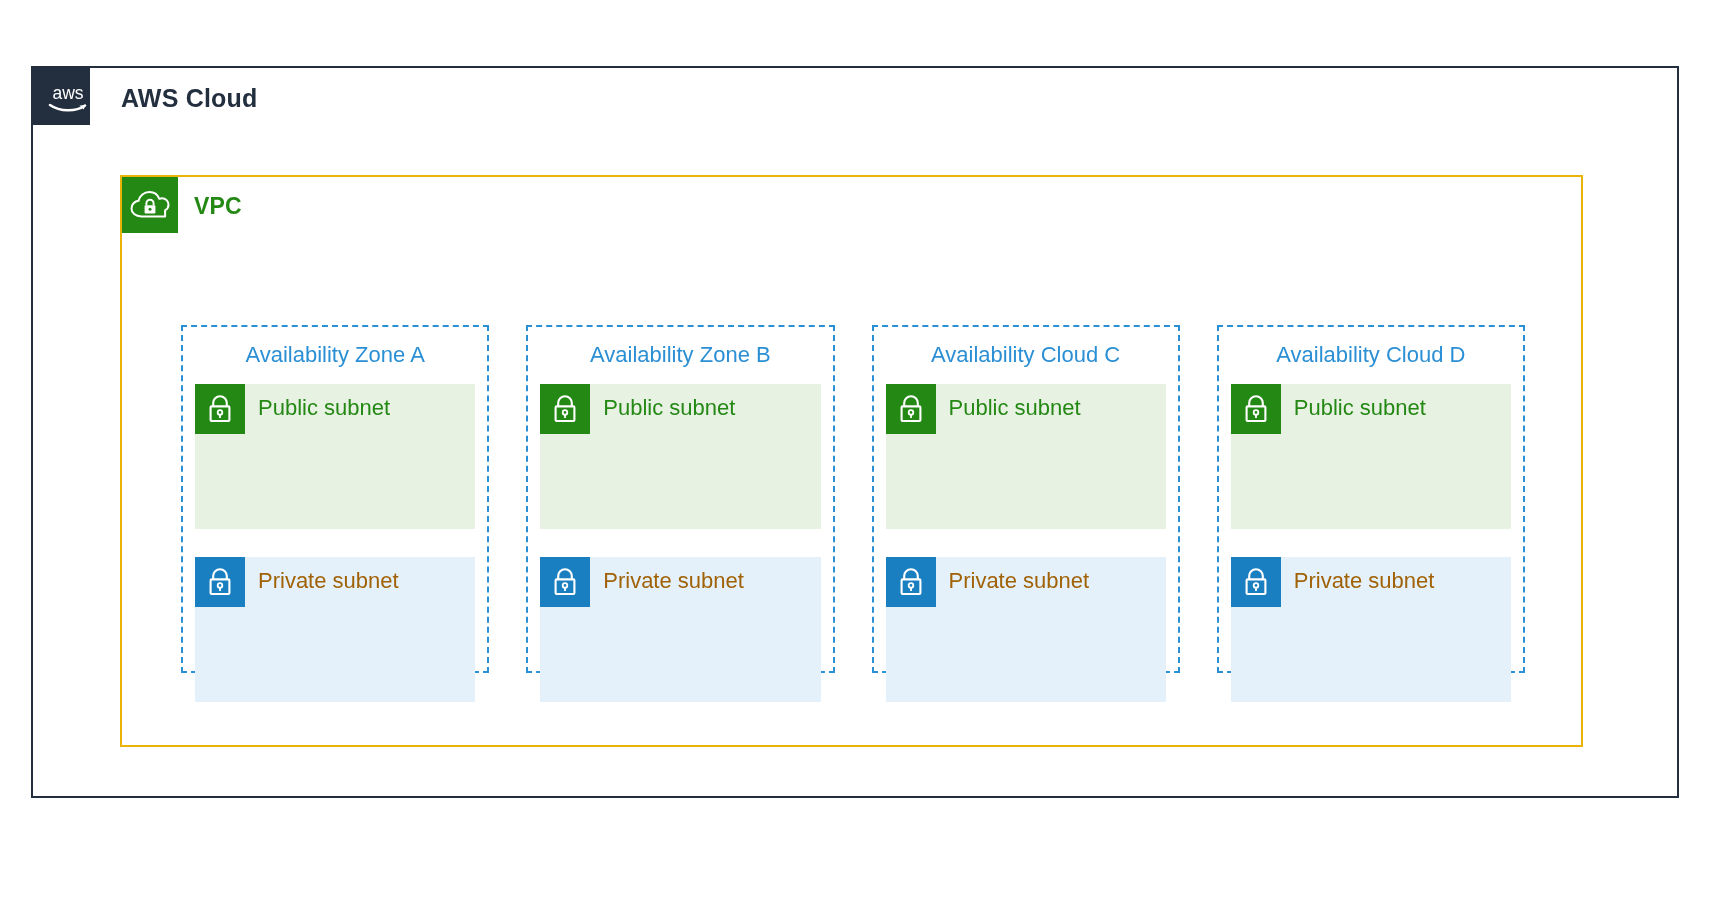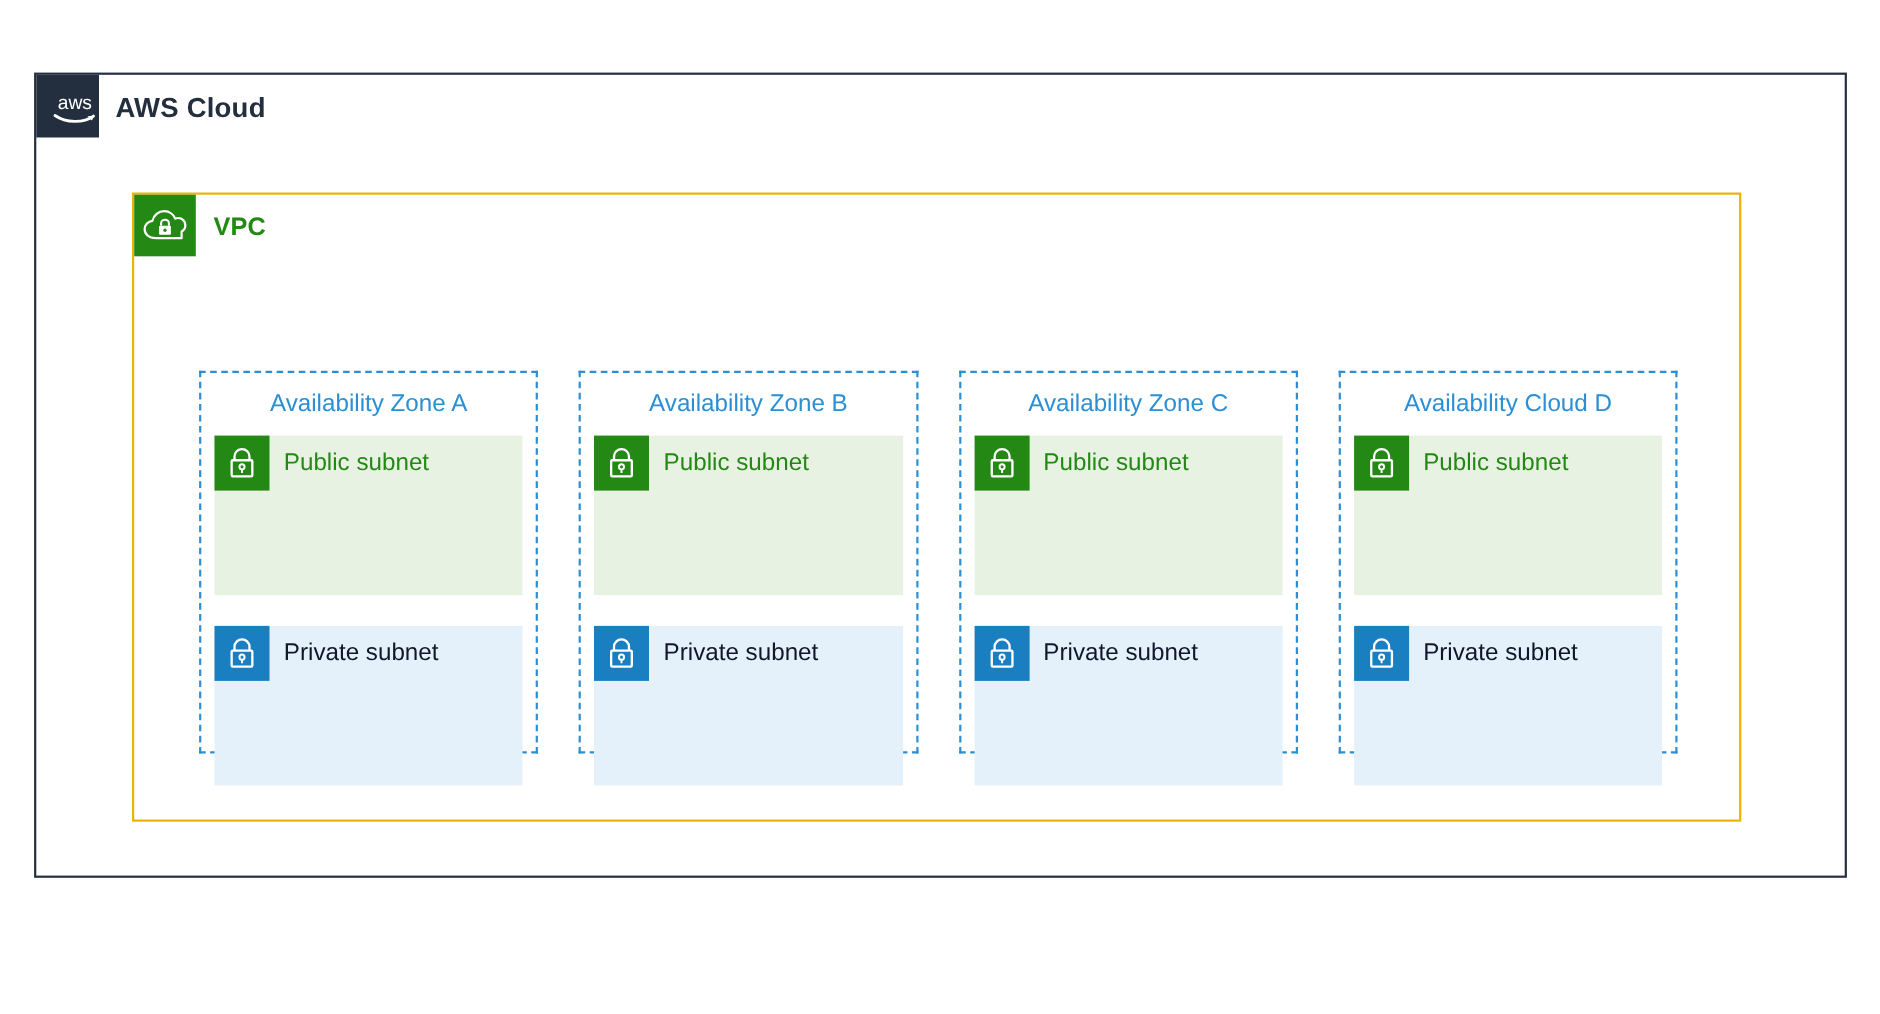--- a/index.html
+++ b/index.html
@@ -32,21 +32,21 @@
     width: 57px;
     height: 57px;
     background: #232f3e;
     display: flex;
     align-items: center;
     justify-content: flex-end;
   }
   .aws-logo-badge svg { display: block; }
   .cloud-title {
     position: absolute;
-    left: 72px;
+    left: 88px;
     top: 16px;
     font-size: 25px;
     font-weight: bold;
     color: #232f3e;
     letter-spacing: 0.2px;
     white-space: nowrap;
   }
 
   
   .vpc {
@@ -79,21 +79,21 @@
     font-weight: bold;
     color: #248814;
     letter-spacing: 0.2px;
     white-space: nowrap;
   }
 
   
   .az-row {
     position: absolute;
     left: 59px;
-    top: 160px;
+    top: 148px;
     width: 1344px;
     height: 348px;
     display: flex;
     gap: 37px;
   }
   .az {
     flex: 1 1 0;
     border: 2px dashed #2a8fd4;
     box-sizing: border-box;
     background: transparent;
@@ -142,21 +142,21 @@
 
   .subnet-label {
     position: absolute;
     left: 63px;
     top: 11px;
     font-size: 22px;
     white-space: nowrap;
     line-height: 1.2;
   }
   .subnet.public  .subnet-label { color: #248814; }
-  .subnet.private .subnet-label { color: #0f172a; }
+  .subnet.private .subnet-label { color: #a16207; }
 </style>
 </head>
 <body>
 
 <div class="aws-cloud">
 
   <div class="aws-logo-badge">
     <span>
       <svg width="44" height="34" viewBox="0 0 44 34" aria-hidden="true">
         <text x="22" y="19" text-anchor="middle" fill="#ffffff" font-family="Liberation Sans, sans-serif" font-size="17.5">aws</text>
@@ -251,21 +251,21 @@
                   <line x1="15" y1="21.5" x2="15" y2="25.0" stroke="#ffffff" stroke-width="1.8"></line>
                 </svg>
               </span>
             </div>
             <div class="subnet-label">Private subnet</div>
           </div>
         </div>
       </div>
 
       <div class="az">
-        <div class="az-title">Availability Zone C</div>
+        <div class="az-title">Availability Cloud C</div>
         <div class="subnet-stack">
           <div class="subnet public">
             <div class="subnet-badge">
               <span>
                 <svg width="30" height="32" viewBox="0 0 30 32" aria-hidden="true">
                   <path d="M8.2 13.6 L 8.2 10.0 C 8.2 6.3, 11.2 3.3, 15.0 3.3
                            C 18.8 3.3, 21.8 6.3, 21.8 10.0 L 21.8 13.6" stroke="#ffffff" stroke-width="2.1" fill="none"></path>
                   <rect x="5.6" y="13.4" width="18.8" height="14.6" rx="1" stroke="#ffffff" stroke-width="2.1" fill="none"></rect>
                   <circle cx="15" cy="19.4" r="2.3" stroke="#ffffff" stroke-width="1.8" fill="none"></circle>
                   <line x1="15" y1="21.5" x2="15" y2="25.0" stroke="#ffffff" stroke-width="1.8"></line>

